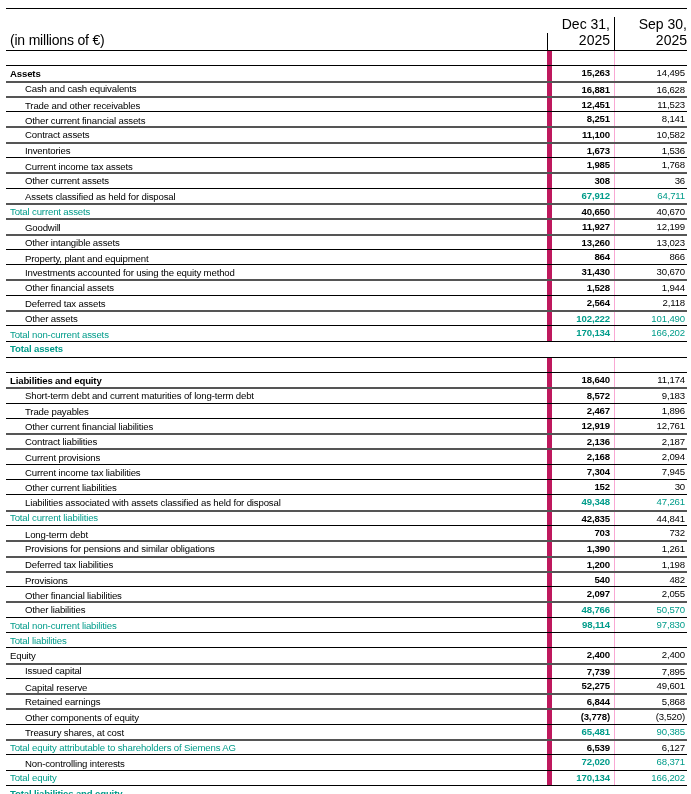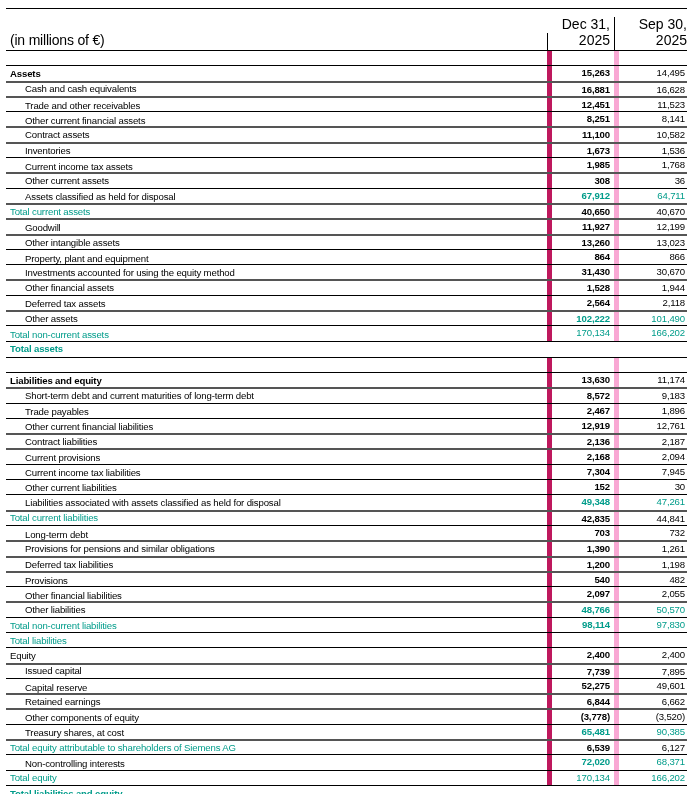--- a/index.html
+++ b/index.html
@@ -13,27 +13,27 @@
   .hdr .colA { left: 541px; width: 63px; }
   .hdr .colB { left: 608px; width: 73px; text-align: right; }
   .vlineA-hdr { position: absolute; left: 541px; top: 24px; bottom: 0; border-left: 1px solid #000; }
   .vlineB-hdr { position: absolute; left: 608px; top: 8px; bottom: 0; border-left: 1px solid #000; }
   .row { position: relative; height: 15.3px; border-top: 1px solid #000; box-sizing: border-box; font-size: 9.6px; line-height: 14px; letter-spacing: -0.15px; }
   .row.thick { border-top: 2px solid #555; }
   .row .lbl { position: absolute; left: 4px; top: 16px; white-space: nowrap; }
   .row.indent .lbl { left: 19px; }
   .row .a, .row .b { position: absolute; top: 0; height: 100%; text-align: right; box-sizing: border-box; }
   .row .a { left: 541px; width: 67px; padding-right: 4px; border-left: 5px solid #be185d; font-weight: bold; }
-  .row .b { left: 608px; width: 73px; padding-right: 2px; border-left: 5px solid #f9a8d4; }
+  .row .b { left: 608px; width: 73px; padding-right: 2px; border-left: 1px solid #f9a8d4; }
   .row.sect .lbl { font-weight: bold; }
   .row.sect-plain .lbl { font-weight: normal; }
   .row.total { color: #009c8a; }
   .row.total .a { font-weight: bold; }
   .row.grand .lbl { font-weight: bold; }
-  .row.grand .a { font-weight: normal; }
+  .row.grand .a { font-weight: bold; }
   .end-rule { border-top: 1px solid #000; height: 0; }
   .gap { height: 15px; }
 </style>
 </head>
 <body>
 
 <div class="sheet">
   <div class="top-rule"></div>
   <div class="hdr">
     <div class="vlineA-hdr"></div>
@@ -149,21 +149,21 @@
   <div class="end-rule"></div>
   <div class="gap"></div>
   <div id="liab-body">
       <div class="row sect">
         <span class="lbl">Liabilities and equity</span>
         <span class="a"></span>
         <span class="b"></span>
       </div>
       <div class="row indent">
         <span class="lbl">Short-term debt and current maturities of long-term debt</span>
-        <span class="a">13,630</span>
+        <span class="a">18,640</span>
         <span class="b">11,174</span>
       </div>
       <div class="row indent thick">
         <span class="lbl">Trade payables</span>
         <span class="a">8,572</span>
         <span class="b">9,183</span>
       </div>
       <div class="row indent">
         <span class="lbl">Other current financial liabilities</span>
         <span class="a">2,467</span>
@@ -255,21 +255,21 @@
         <span class="b">7,895</span>
       </div>
       <div class="row indent">
         <span class="lbl">Retained earnings</span>
         <span class="a">52,275</span>
         <span class="b">49,601</span>
       </div>
       <div class="row indent thick">
         <span class="lbl">Other components of equity</span>
         <span class="a">6,844</span>
-        <span class="b">6,662</span>
+        <span class="b">5,868</span>
       </div>
       <div class="row indent thick">
         <span class="lbl">Treasury shares, at cost</span>
         <span class="a">(3,778)</span>
         <span class="b">(3,520)</span>
       </div>
       <div class="row total">
         <span class="lbl">Total equity attributable to shareholders of Siemens AG</span>
         <span class="a">65,481</span>
         <span class="b">90,385</span>

